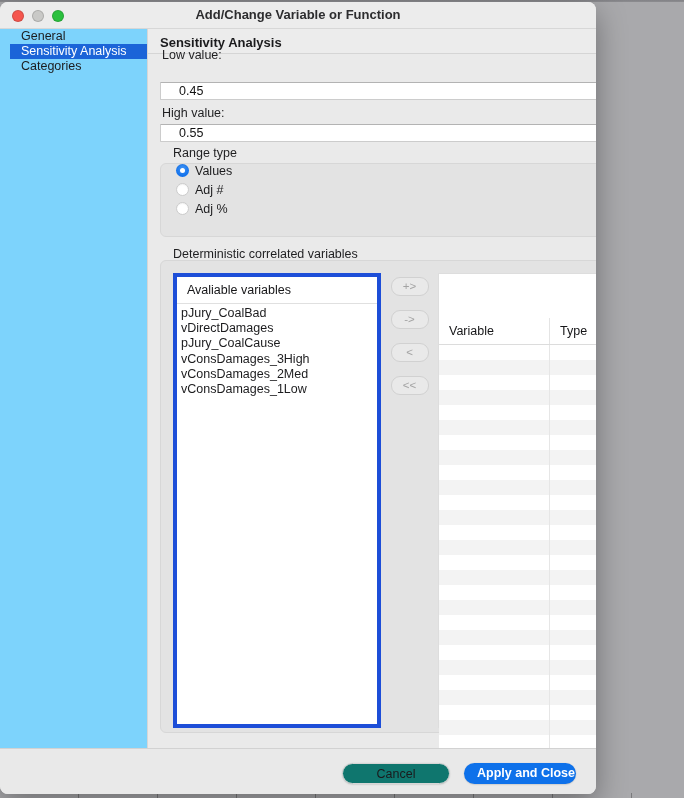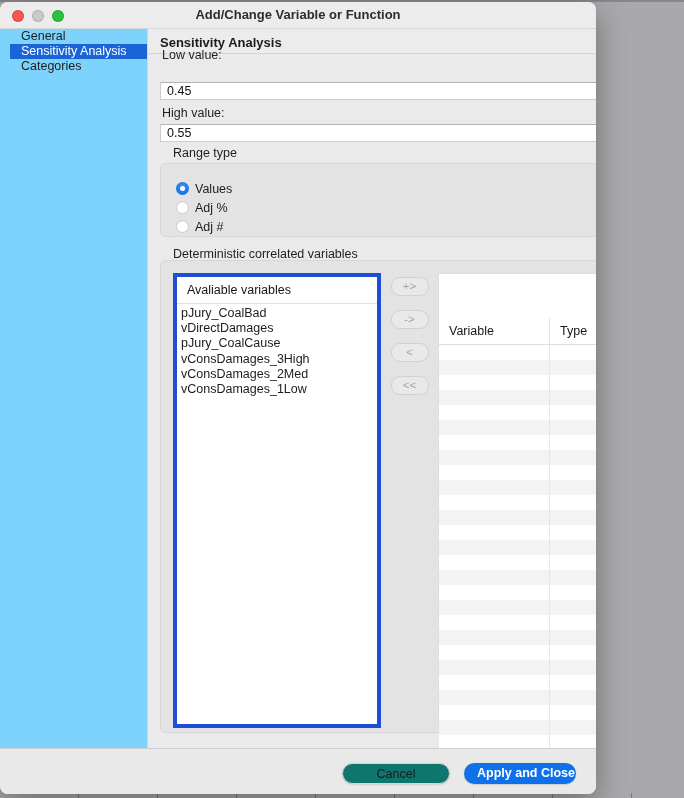--- a/index.html
+++ b/index.html
@@ -44,30 +44,30 @@
   
   .main { position:absolute; top:27px; left:148px; width:536px; bottom:46px; background:#eaeaea; }
   .main-header {
     height:25px; background:#ececec; border-bottom:1px solid #d5d5d5;
     font-size:13px; font-weight:700; padding:6px 0 0 12px; color:#1b1b1d;
   }
   .flabel { position:absolute; left:14px; font-size:12.5px; color:#1f1f21; }
   .field {
     position:absolute; left:12px; width:517px; height:18px;
     background:#fff; border:1px solid #cccccc; border-top-color:#b3b3b3;
-    border-radius:1px; font-size:12.5px; padding:0 6px;
+    border-radius:1px; font-size:12.5px; padding:0 18px;
     font-family:"Liberation Sans","DejaVu Sans",sans-serif; color:#111;
     outline:none;
   }
   .group-label { position:absolute; left:25px; font-size:12.5px; color:#1f1f21; }
   .groupbox {
     position:absolute; left:12px; width:516px;
     background:#e3e3e3; border:1px solid #d7d7d7; border-radius:6px;
   }
-  .g-range { top:134px; height:74px; padding:18px 0 0 15px; }
+  .g-range { top:134px; height:74px; padding:0 0 0 15px; }
   .radio-row { display:flex; align-items:center; height:13px; margin-bottom:6px; cursor:default; }
   .radio {
     width:13px; height:13px; border-radius:50%; margin-right:6px; flex:0 0 13px;
     background:#fff; border:1px solid #cbcbcb; box-shadow:inset 0 1px 1px rgba(0,0,0,0.05);
   }
   .radio.on {
     background:radial-gradient(circle at 50% 35%, #3f93f5 0%, #1272ec 70%, #0d64dc 100%);
     border:none; position:relative;
   }
   .radio.on::after {
@@ -167,25 +167,25 @@
 
     <div class="group-label" style="top:117px;">Range type</div>
 
     <div class="groupbox g-range">
       <div class="radio-row">
         <span class="radio on"></span>
         <span class="radio-label">Values</span>
       </div>
       <div class="radio-row">
         <span class="radio"></span>
-        <span class="radio-label">Adj %</span>
+        <span class="radio-label">Adj #</span>
       </div>
       <div class="radio-row">
         <span class="radio"></span>
-        <span class="radio-label">Adj #</span>
+        <span class="radio-label">Adj %</span>
       </div>
     </div>
 
     <div class="group-label" style="top:218px;">Deterministic correlated variables</div>
 
     <div class="groupbox g-correl">
 
       <div class="avail-list">
         <div class="list-header">Avaliable variables</div>
         <div class="list-items">

